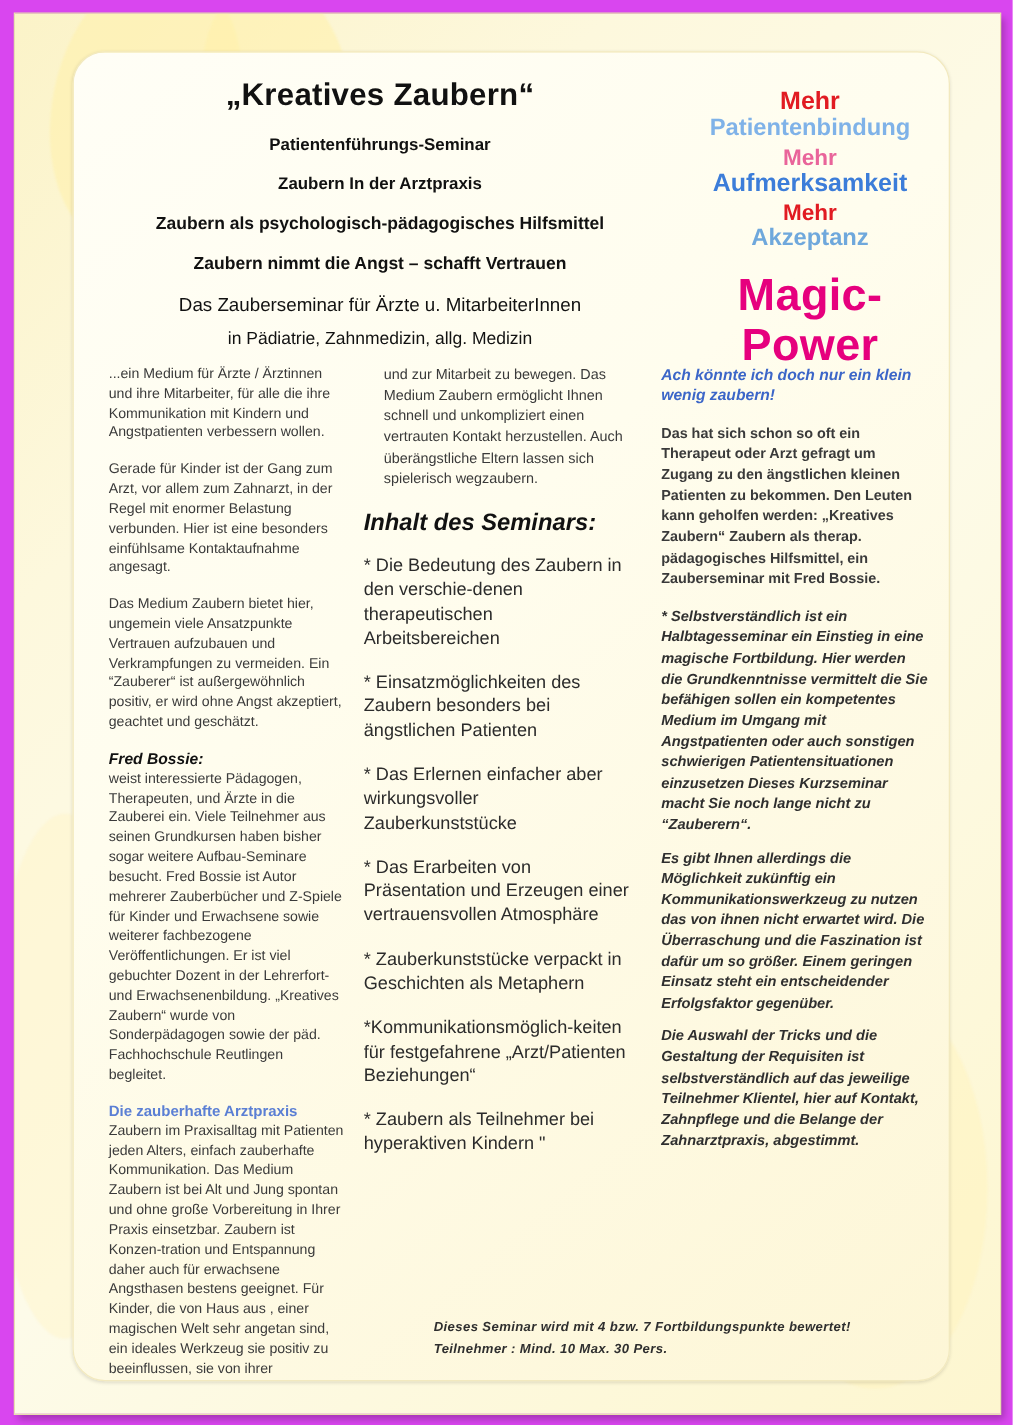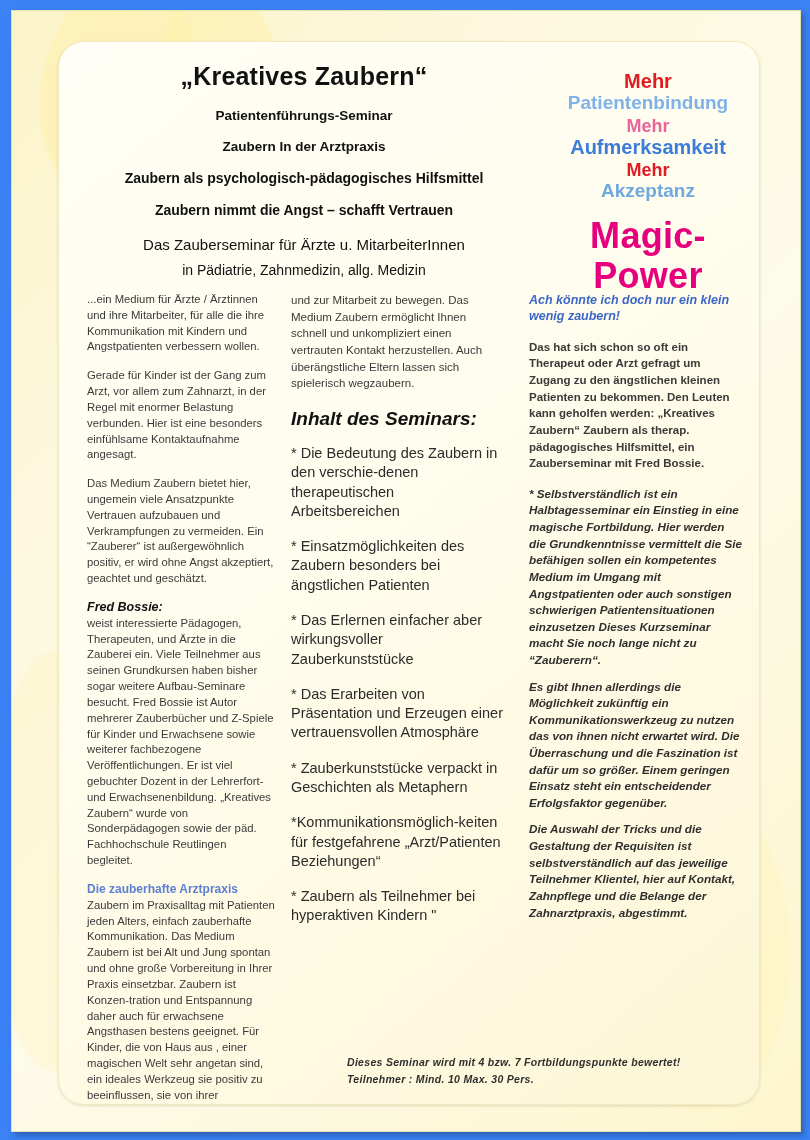--- a/index.html
+++ b/index.html
@@ -5,21 +5,21 @@
   html,body{margin:0;padding:0;}
   body{
     width:810px;height:1140px;
     background:#ffffff;
     font-family:"Liberation Sans", sans-serif;
     overflow:hidden;
   }
   .page{
     position:relative;
     width:810px;height:1140px;
-    background:#3b82f6;
+    background:#d946ef;
     box-sizing:border-box;
   }
   .sheet{
     position:absolute;
     left:11px;top:10px;
     width:788px;height:1120px;
     background:#fdf7d8;
     background:linear-gradient(135deg,#fbf3c8 0%,#fdf8dd 25%,#fdfbe9 55%,#fdf6cf 100%);
     border:1px solid #e8dfae;
     box-shadow:3px 4px 6px rgba(0,0,0,.25);
@@ -98,21 +98,21 @@
   .col3{left:470px;width:214px;}
 
   .p{color:#3a3a3a;font-size:11.5px;line-height:1.42;margin:0 0 13px 0;}
   .col1 .p{font-size:11.3px;line-height:1.40;}
   .name{
     font-weight:bold;font-style:italic;font-size:12.5px;color:#111;margin:0 0 2px 0;
   }
   .blue-head{
     color:#5b7fd4;font-weight:bold;font-size:12px;margin:0 0 2px 0;
   }
-  .col2-intro{font-size:11.5px;line-height:1.45;color:#3a3a3a;margin:0 0 16px 0;}
+  .col2-intro{font-size:11.5px;line-height:1.45;color:#3a3a3a;margin:0 0 16px 16px;}
   .inhalt-head{
     font-style:italic;font-weight:bold;font-size:19px;color:#111;margin:0 0 14px 0;
   }
   .bullet{
     font-size:14.5px;line-height:1.33;color:#2b2b2b;margin:0 0 16px 0;
   }
   .col3-head{
     color:#3c66c8;font-style:italic;font-weight:bold;font-size:12.5px;
     line-height:1.3;margin:0 0 14px 0;
   }

